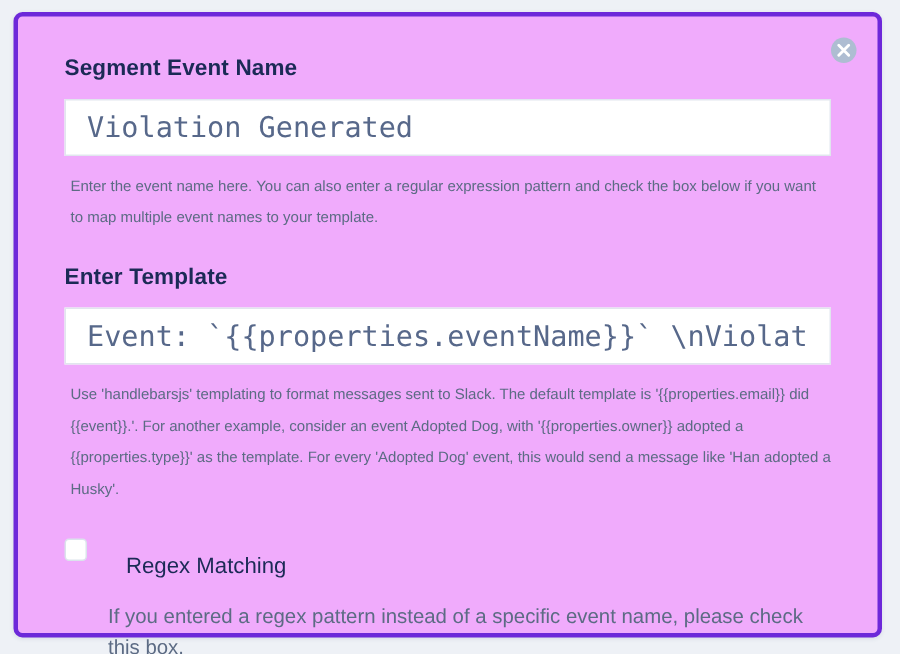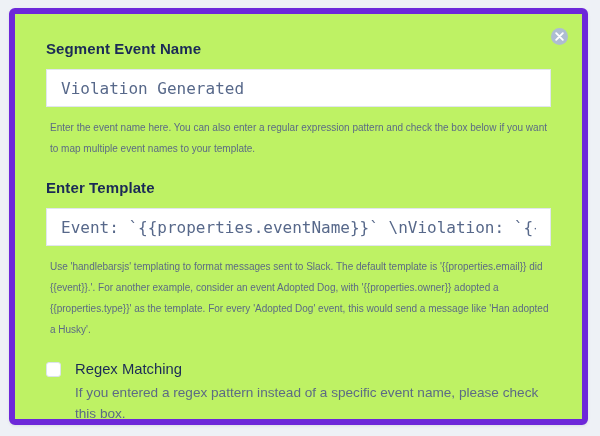--- a/index.html
+++ b/index.html
@@ -13,22 +13,22 @@
     font-family: "Liberation Sans", sans-serif;
     overflow: hidden;
   }
 
   .modal-card {
     position: absolute;
     left: 9px;
     top: 8px;
     width: 579px;
     height: 417px;
-    background: #bef264;
-    border: 6px solid #6d28d9;
+    background: #f0abfc;
+    border: 3px solid #6d28d9;
     border-radius: 6px;
     box-sizing: border-box;
     box-shadow: 0 1px 3px rgba(40, 55, 90, 0.10);
   }
 
   .close-button {
     position: absolute;
     right: 14px;
     top: 14px;
     width: 17px;
@@ -61,21 +61,21 @@
     display: block;
     width: 100%;
     box-sizing: border-box;
     height: 38px;
     padding: 0 14px;
     border: 1px solid #e1e6ee;
     border-radius: 0;
     background: #ffffff;
     color: #57688a;
     font-family: "DejaVu Sans Mono", monospace;
-    font-size: 16px;
+    font-size: 19px;
     outline: none;
   }
   .text-input::placeholder { color: #9aa8c0; }
 
   .help-text {
     color: #5c6b84;
     font-size: 10px;
     line-height: 21px;
     margin: 10px 0 0 4px;
   }
@@ -96,21 +96,21 @@
     background: #ffffff;
     margin-top: 3px;
     cursor: pointer;
     box-sizing: border-box;
   }
   .checkbox-texts { margin-left: 14px; }
   .checkbox-title {
     color: #1b2a56;
     font-size: 14.8px;
     line-height: 20px;
-    margin: 0;
+    margin: 12px;
     cursor: pointer;
   }
   .checkbox-desc {
     color: #5c6b84;
     font-size: 13.6px;
     line-height: 21px;
     margin: 3px 0 0 0;
     max-width: 500px;
   }
 </style>

